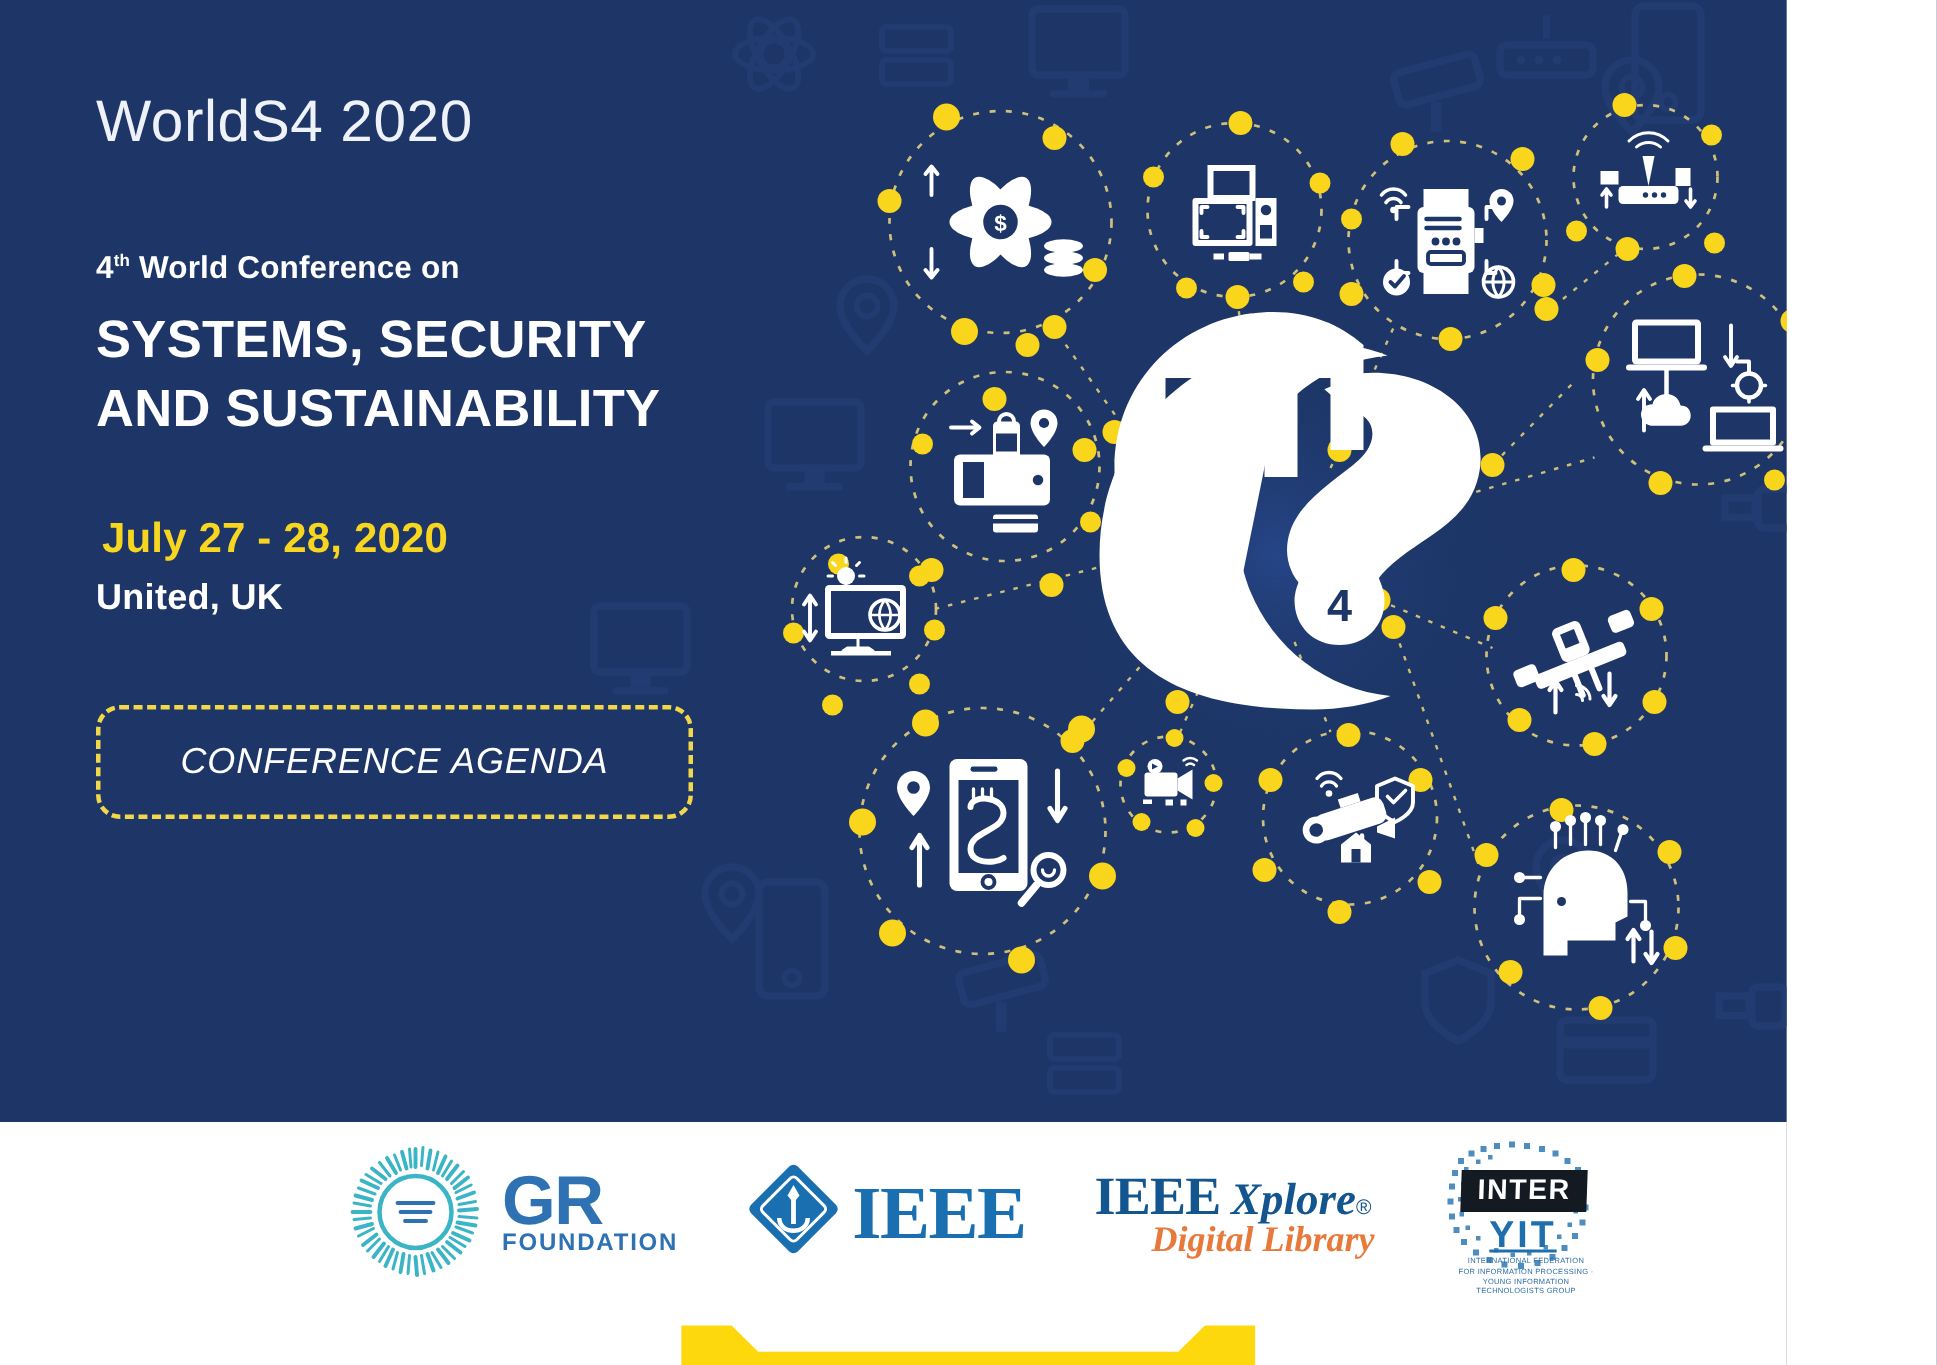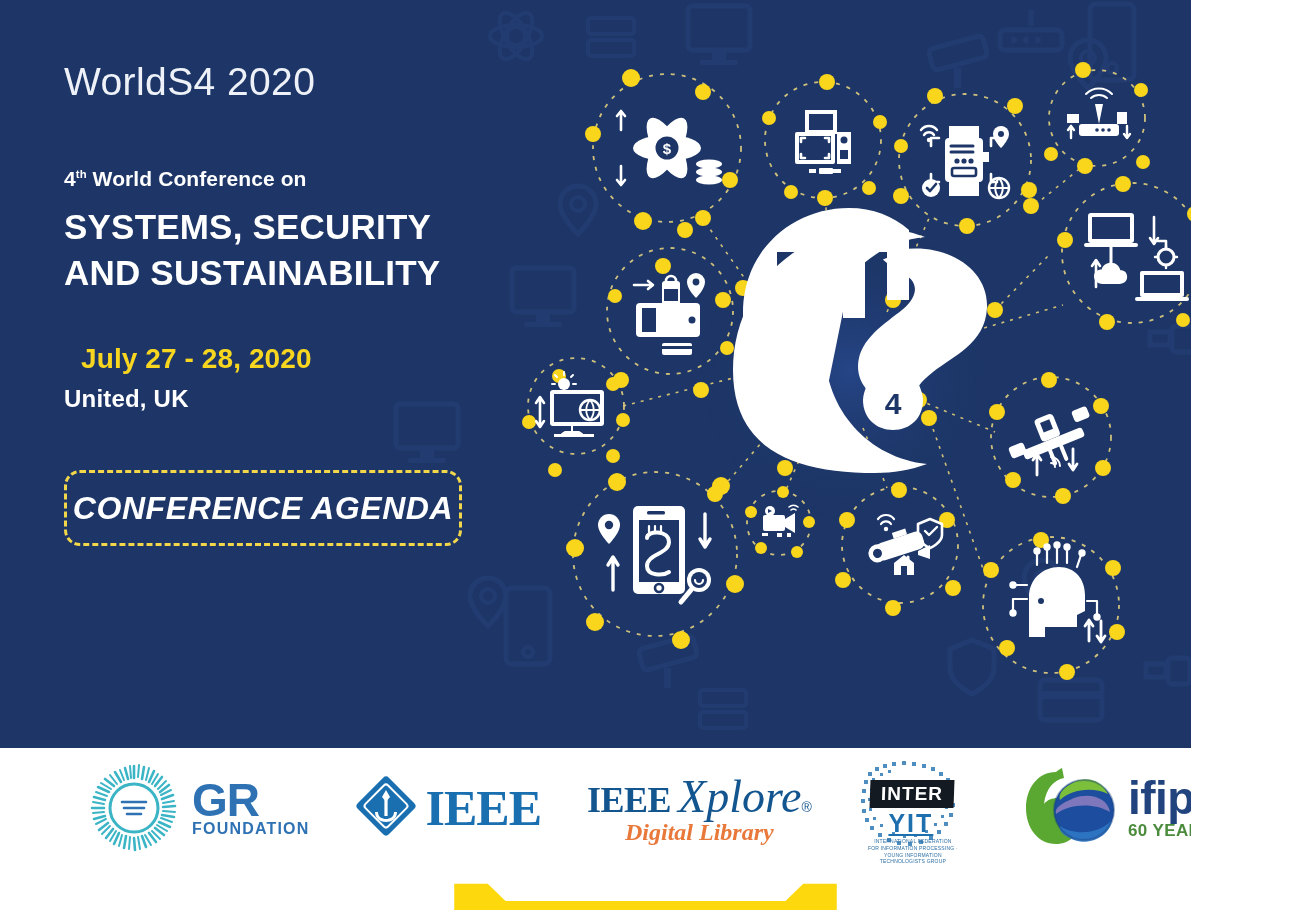--- a/index.html
+++ b/index.html
@@ -20,27 +20,27 @@
   }
   .kicker{
     font-size:21px;font-weight:700;color:#ffffff;letter-spacing:.1px;margin:0 0 14px 0;line-height:1.1;
   }
   .kicker sup{font-size:.54em;vertical-align:super;font-weight:700;}
   .headline{
     font-size:35px;font-weight:800;color:#ffffff;line-height:1.30;letter-spacing:.2px;margin:0;
     text-transform:uppercase;
   }
   .dates{
-    font-size:28px;font-weight:700;color:#f8d620;margin:48px 0 0 17px;letter-spacing:.1px;
+    font-size:28px;font-weight:700;color:#f8d620;margin:48px 0 0 4px;letter-spacing:.1px;
   }
   .place{font-size:24px;font-weight:700;color:#ffffff;margin:10px 0 0 0;letter-spacing:.2px;}
   .agenda-btn{
     margin-top:57px;display:inline-flex;align-items:center;justify-content:center;
     width:398px;height:76px;border:3px dashed #f2d74a;border-radius:16px;
-    color:#ffffff;font-size:32px;font-weight:700;font-style:italic;letter-spacing:.6px;
+    color:#ffffff;font-size:24px;font-weight:400;font-style:italic;letter-spacing:.6px;
     background:transparent;cursor:pointer;
   }
 
   
   .graphic{position:absolute;left:495px;top:0;width:796px;height:748px;}
   .graphic svg{display:block;}
 
   
   .footer{position:absolute;left:0;top:748px;width:1291px;height:162px;background:#ffffff;}
   .footer-logos{
@@ -59,21 +59,21 @@
   
   .ieee{flex-direction:column;align-items:center;gap:2px;}
   .ieee-row{display:flex;align-items:center;gap:8px;}
   .ieee-word{font-size:50px;font-weight:800;color:#1a6fb0;letter-spacing:-1px;font-family:"Liberation Serif",serif;}
   .ieee-sub{font-size:12.5px;font-weight:700;color:#2a5b86;letter-spacing:.2px;}
 
   
   .xplore{flex-direction:column;align-items:flex-start;}
   .xp-row1{display:flex;align-items:baseline;}
   .xp-ieee{font-size:36px;font-weight:800;color:#12558f;letter-spacing:-0.5px;font-family:"Liberation Serif",serif;}
-  .xp-xplore{font-size:46px;font-weight:400;font-style:italic;color:#12558f;margin-left:7px;font-family:"Liberation Serif",serif;}
+  .xp-xplore{font-size:30px;font-weight:700;font-style:italic;color:#12558f;margin-left:7px;font-family:"Liberation Serif",serif;}
   .xp-reg{font-size:14px;color:#12558f;vertical-align:super;}
   .xp-row2{font-size:24px;font-style:italic;font-weight:700;color:#e8793a;margin-left:38px;margin-top:-4px;font-family:"Liberation Serif",serif;}
 
   
   .interyit{width:108px;height:100px;position:relative;}
   .iy-inner{position:absolute;inset:0;}
   .iy-band{
     position:absolute;left:12px;top:22px;width:84px;height:28px;background:#141a21;
     display:flex;align-items:center;justify-content:center;color:#ffffff;font-size:19px;font-weight:700;letter-spacing:1px;
     transform:skewX(-2deg);
@@ -798,34 +798,19 @@
               <rect x="56" y="76" width="3" height="3"></rect>
             <rect x="45" y="77" width="3" height="3"></rect>
               <rect x="34" y="74" width="3" height="3"></rect>
           </g>
         </svg>
         <div class="iy-band">INTER</div>
         <div class="iy-yit">YIT</div>
         <div class="iy-tag">INTERNATIONAL FEDERATION FOR INFORMATION PROCESSING · YOUNG INFORMATION TECHNOLOGISTS GROUP</div>
       </div>
 
-      <div class="logo ifip">
-        <svg class="ifip-mark" viewBox="0 0 112 96">
-          <path d="M44 12 C26 12 14 28 14 48 C14 68 26 84 44 84 C58 84 68 74 68 60 C68 47 58 38 46 38 C40 38 35 40 32 44 C34 28 42 20 52 18 L50 8 C48 9 46 10 44 12 Z" fill="#5aa832"></path>
-          <circle cx="44" cy="60" r="15" fill="none" stroke="#5aa832" stroke-width="9"></circle>
-          <circle cx="72" cy="50" r="30" fill="#1c4d9e"></circle>
-          <path d="M48 40 C58 30 80 26 96 34 C90 20 74 16 62 22 C52 27 46 33 48 40 Z" fill="#7bbf3a"></path>
-          <path d="M44 54 C56 44 82 42 98 52 C96 38 78 32 62 38 C50 43 42 48 44 54 Z" fill="#8f7fc0" opacity="0.85"></path>
-          <path d="M48 66 C62 76 88 74 100 60 C98 76 78 86 62 80 C52 76 46 71 48 66 Z" fill="#2f78c4" opacity="0.9"></path>
-          <ellipse cx="72" cy="50" rx="30" ry="30" fill="none" stroke="#153b7c" stroke-width="2" opacity="0.4"></ellipse>
-        </svg>
-        <div class="ifip-text">
-          <span class="ifip-name">ifip</span>
-          <span class="ifip-years">60 YEARS</span>
-        </div>
-      </div>
     </div>
 
     <svg class="yellow-band" width="1291" height="162" viewBox="0 0 1291 162">
       <path d="M0 73 L113 73 L173 132 L1118 132 L1178 73 L1291 73 L1291 162 L0 162 Z" fill="#fcd80c"></path>
     </svg>
   </div>
 </div>
 
 </body></html>

